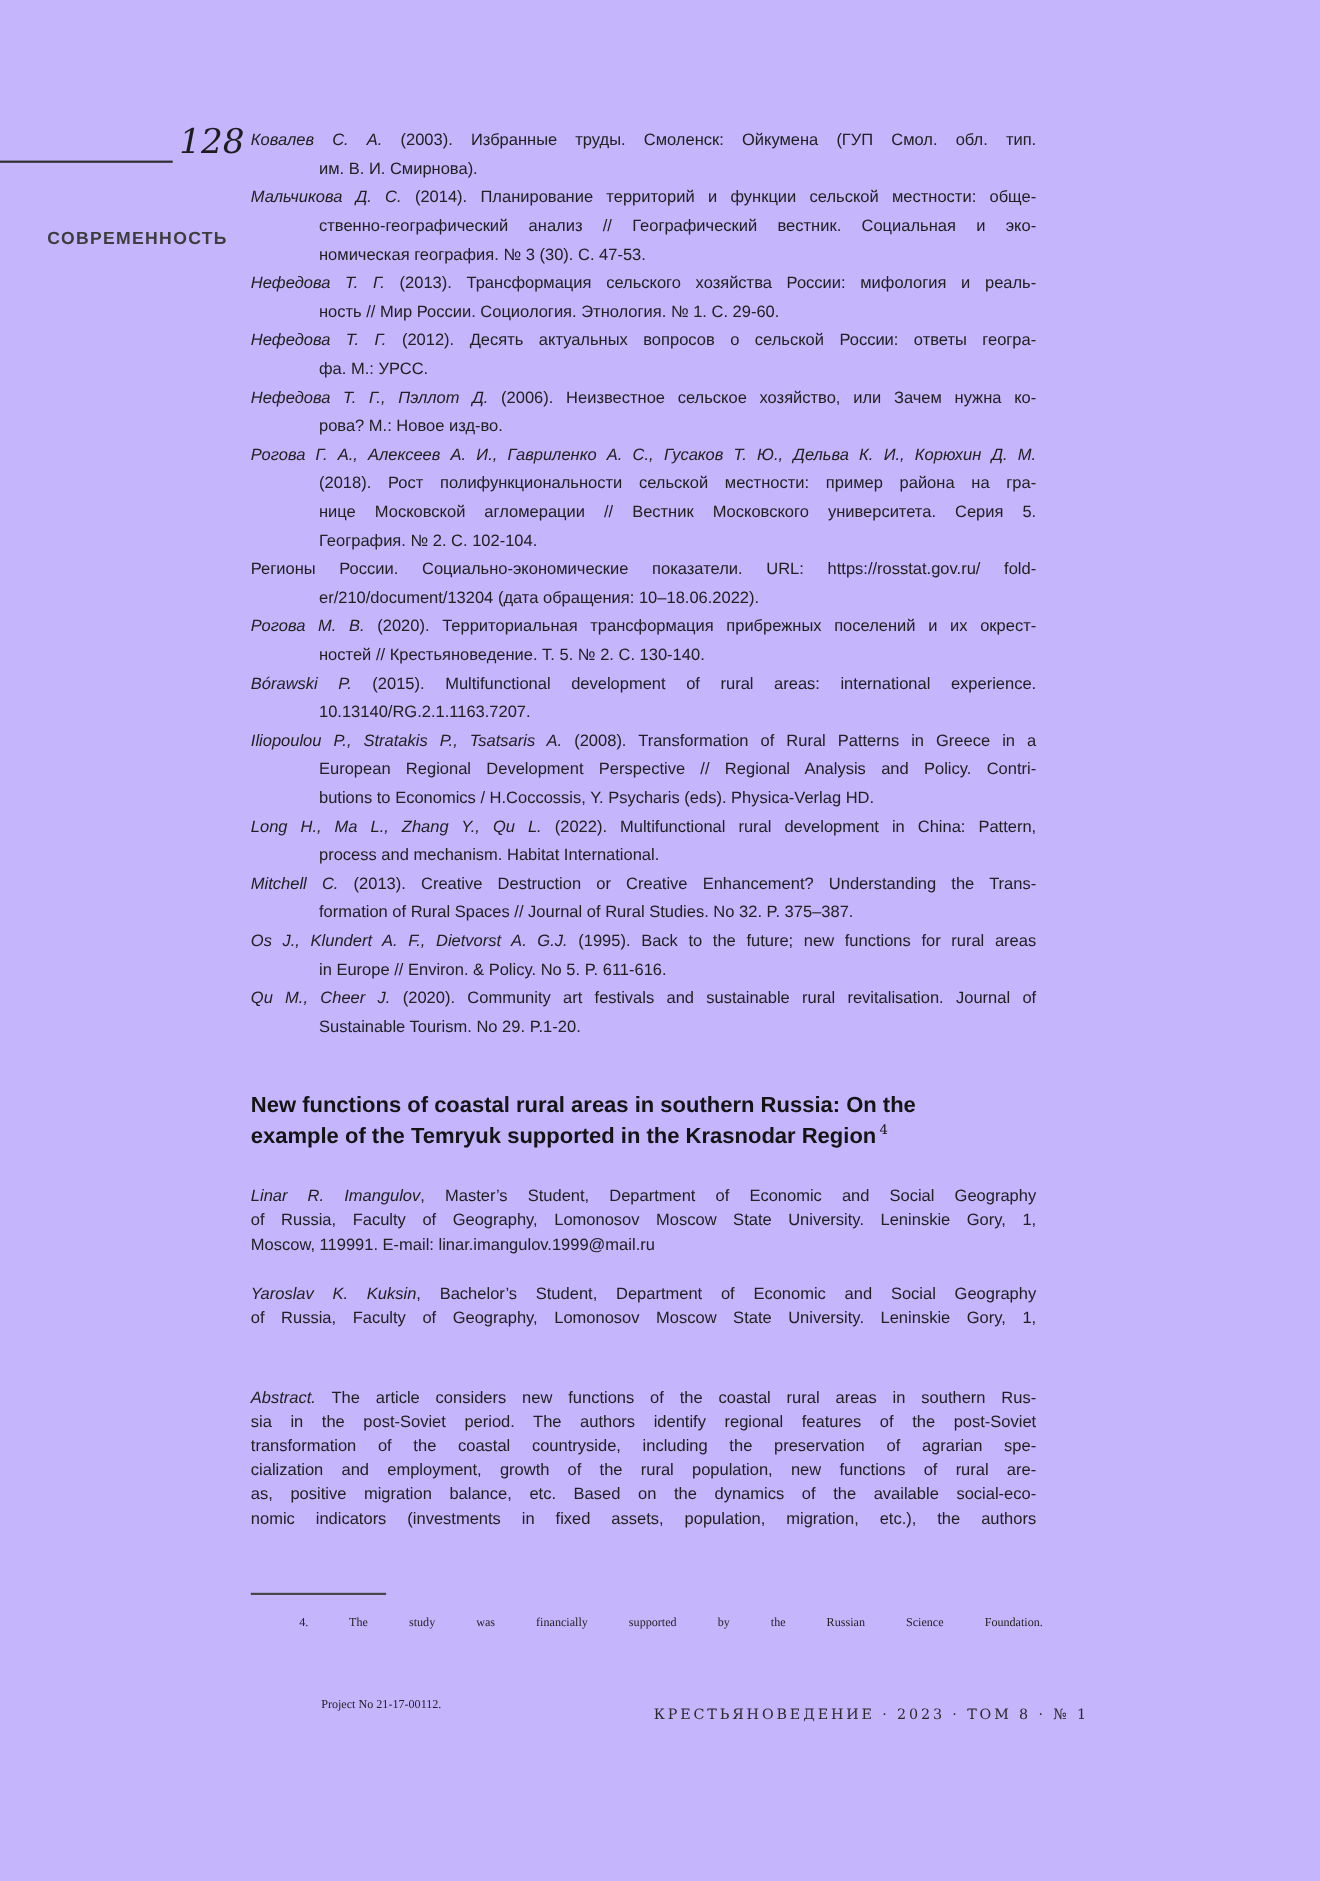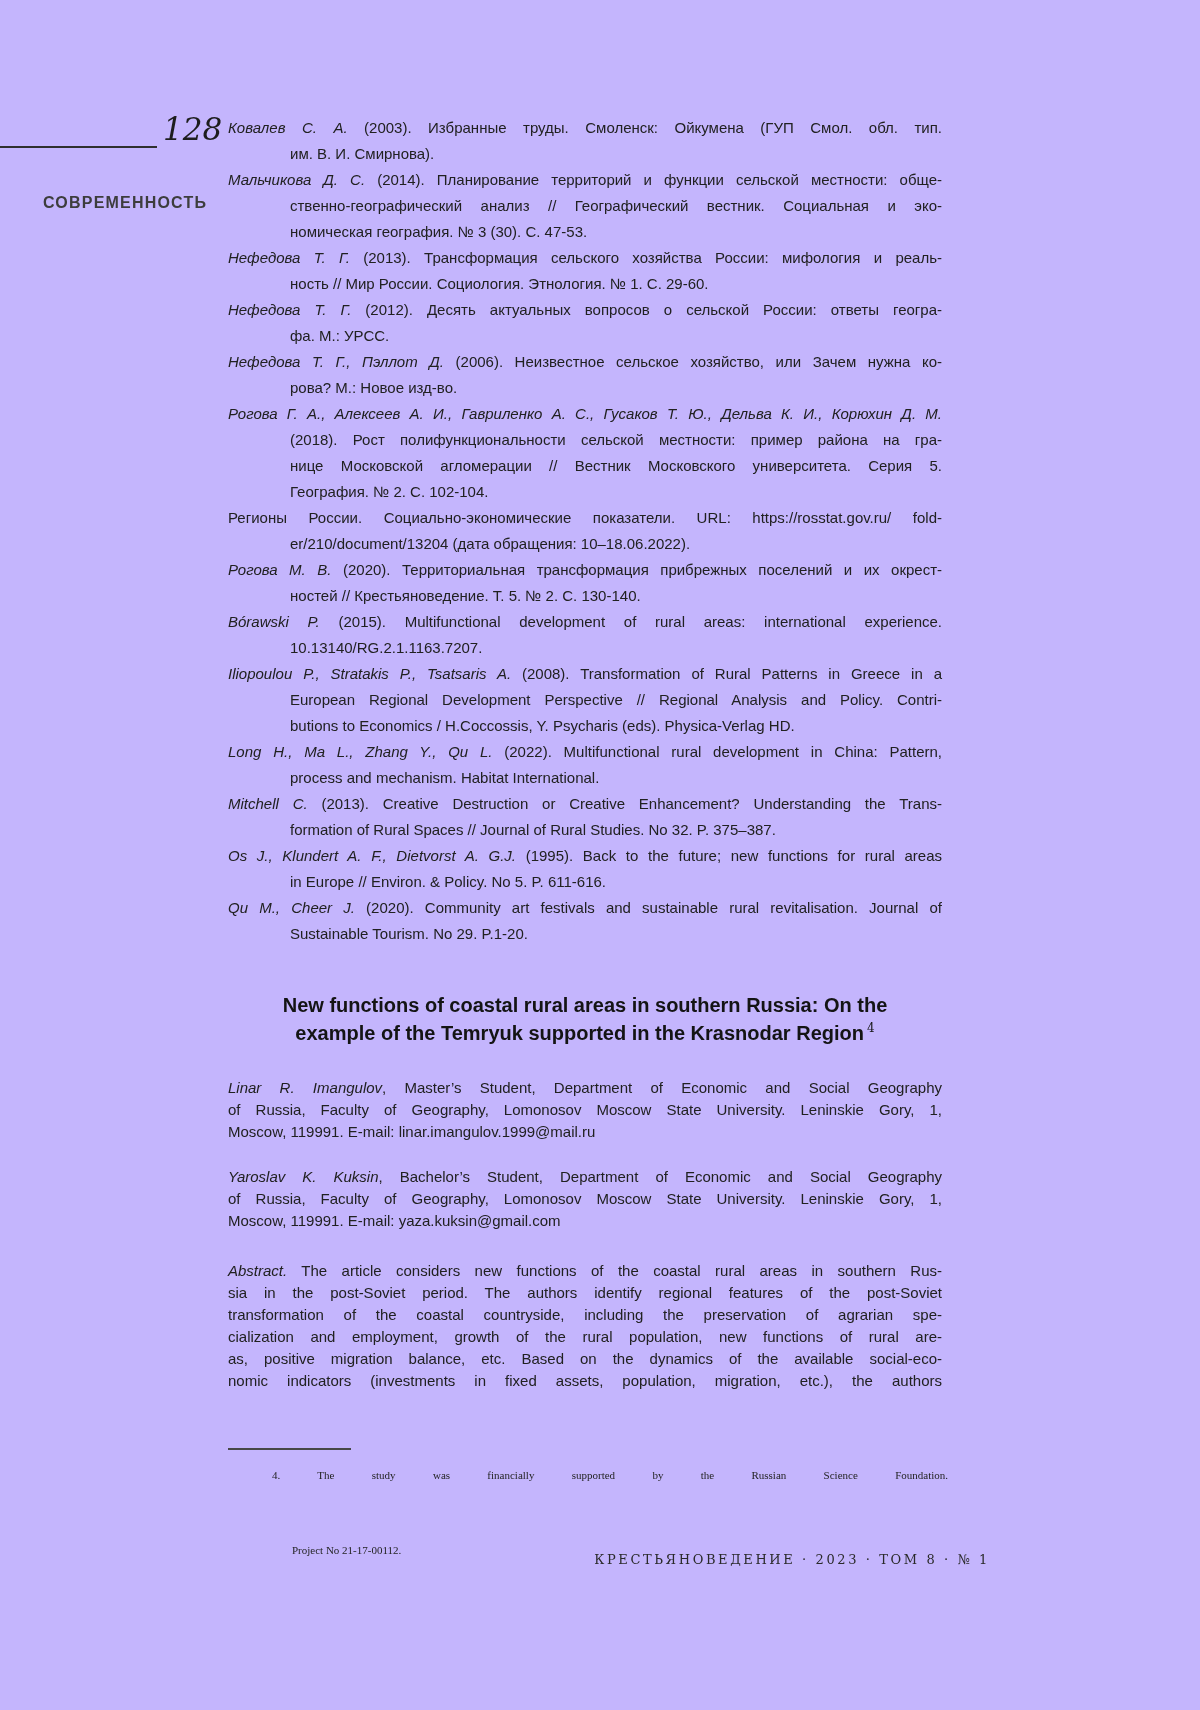--- a/index.html
+++ b/index.html
@@ -12,36 +12,36 @@
     overflow:hidden;
   }
   
   .folio-rule{position:absolute;left:0;top:146px;width:157px;height:2px;background:#2f2f2f;}
   .folio{
     position:absolute;left:163px;top:114px;
     font-family:"DejaVu Serif","Liberation Serif",serif;
     font-style:italic;font-size:31px;line-height:1;color:#1d1d1d;
   }
   .section-label{
-    position:absolute;left:43px;top:194px;
+    position:absolute;left:43px;top:209px;
     font-size:16px;font-weight:600;letter-spacing:1.2px;color:#3d3d3d;text-align:center;
   }
   
   .col{position:absolute;left:228px;width:714px;}
   .refs{top:115px;font-size:15px;line-height:26px;color:#212121;}
   .line{white-space:nowrap;}
   .just{white-space:normal;text-align:justify;text-align-last:justify;}
   .cont{padding-left:62px;}
   .ref i{font-style:italic;}
   
   .title{
     top:991px;
     font-size:20px;line-height:28px;font-weight:bold;color:#141414;
   }
-  .title .t-line{display:block;text-align:center;}
+  .title .t-line{display:block;}
   .title sup{
     font-family:"DejaVu Serif","Liberation Serif",serif;
     font-weight:normal;font-size:12px;vertical-align:super;line-height:0;margin-left:3px;
   }
   .author,.abstract{font-size:15px;line-height:22px;color:#212121;}
   .author-1{top:1077px;}
   .author-2{top:1166px;}
   .abstract{top:1260px;}
   .author i,.abstract i{font-style:italic;}
   
@@ -137,21 +137,20 @@
   </div>
 
   <div class="col author author-1">
       <div class="line just"><i>Linar R. Imangulov</i>, Master’s Student, Department of Economic and Social Geography</div>
       <div class="line just">of Russia, Faculty of Geography, Lomonosov Moscow State University. Leninskie Gory, 1,</div>
       <div class="line">Moscow, 119991. E-mail: linar.imangulov.1999@mail.ru</div>
     </div>
   <div class="col author author-2">
       <div class="line just"><i>Yaroslav K. Kuksin</i>, Bachelor’s Student, Department of Economic and Social Geography</div>
       <div class="line just">of Russia, Faculty of Geography, Lomonosov Moscow State University. Leninskie Gory, 1,</div>
-      <div class="line">Moscow, 119991. E-mail: yaza.kuksin@gmail.com</div>
     </div>
   <div class="col abstract">
       <div class="line just"><i>Abstract.</i> The article considers new functions of the coastal rural areas in southern Rus-</div>
       <div class="line just">sia in the post-Soviet period. The authors identify regional features of the post-Soviet</div>
       <div class="line just">transformation of the coastal countryside, including the preservation of agrarian spe-</div>
       <div class="line just">cialization and employment, growth of the rural population, new functions of rural are-</div>
       <div class="line just">as, positive migration balance, etc. Based on the dynamics of the available social-eco-</div>
       <div class="line just">nomic indicators (investments in fixed assets, population, migration, etc.), the authors</div>
     </div>
 

